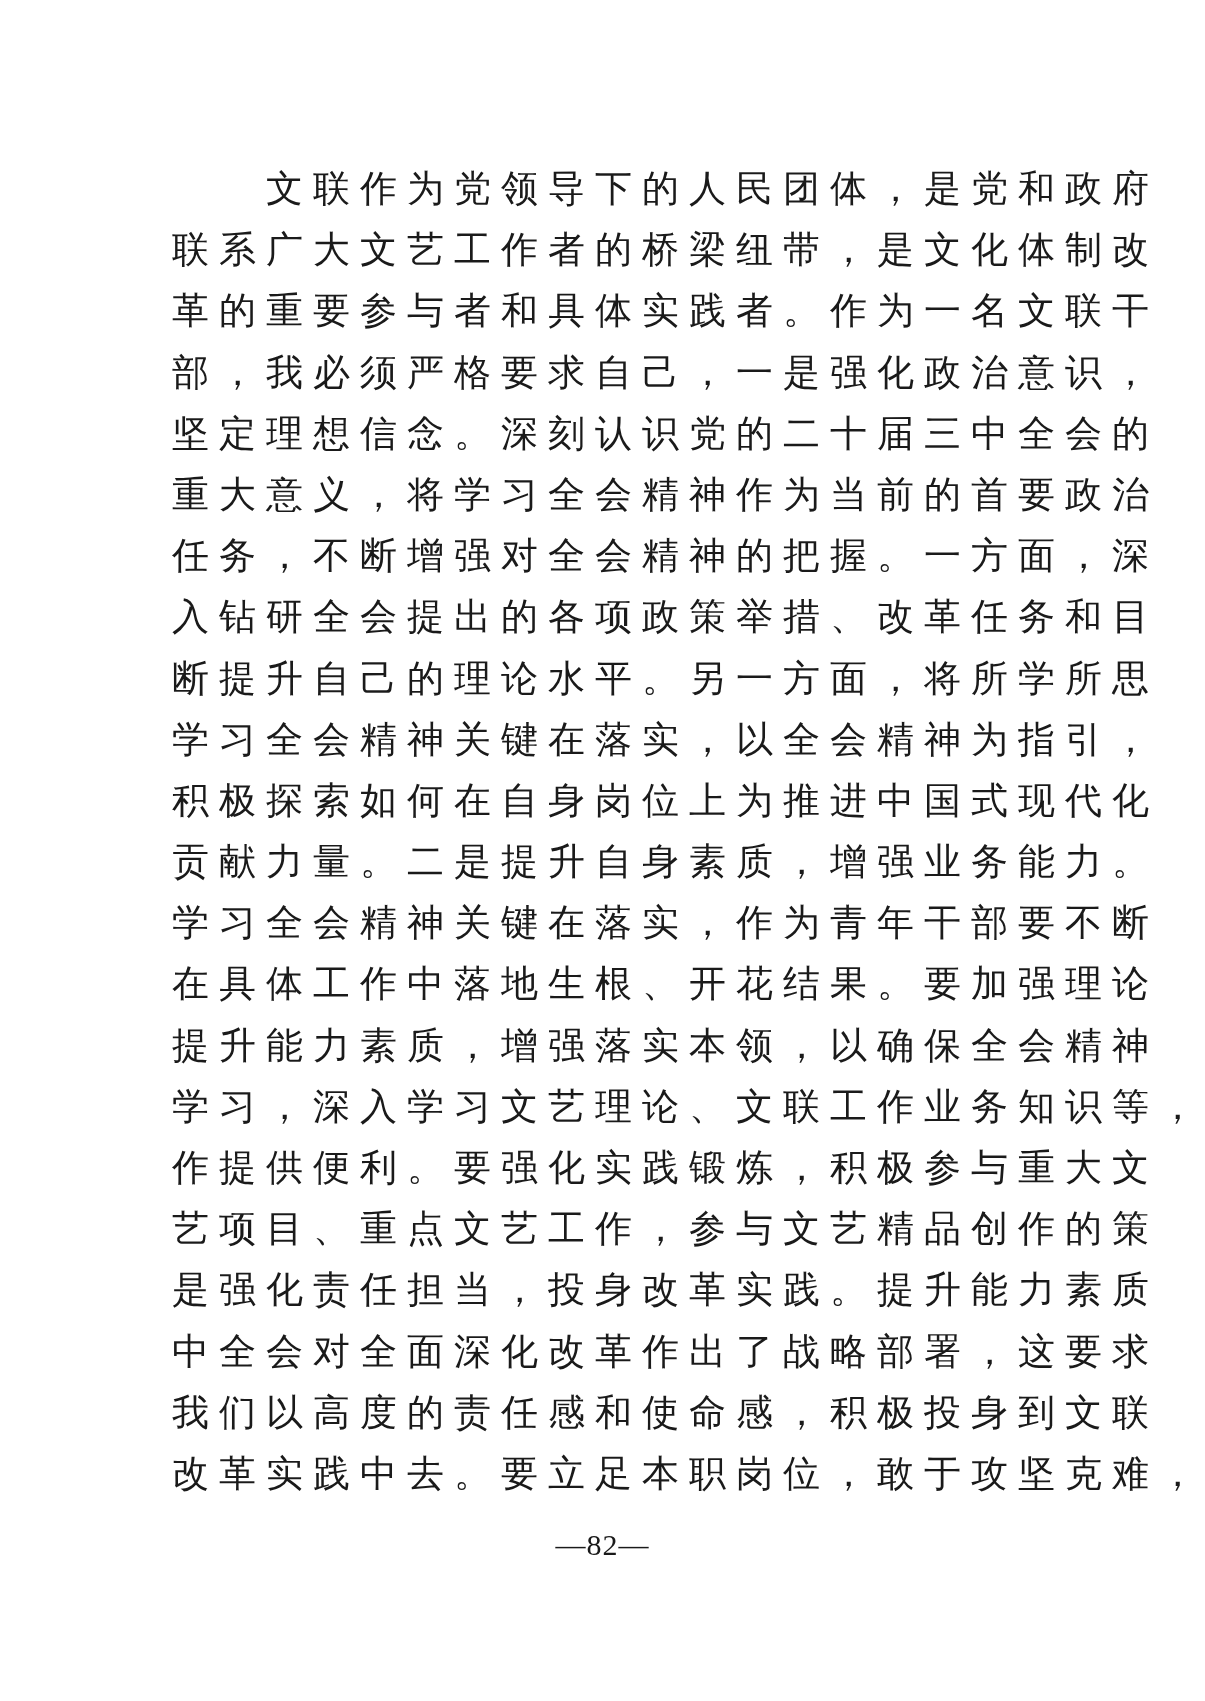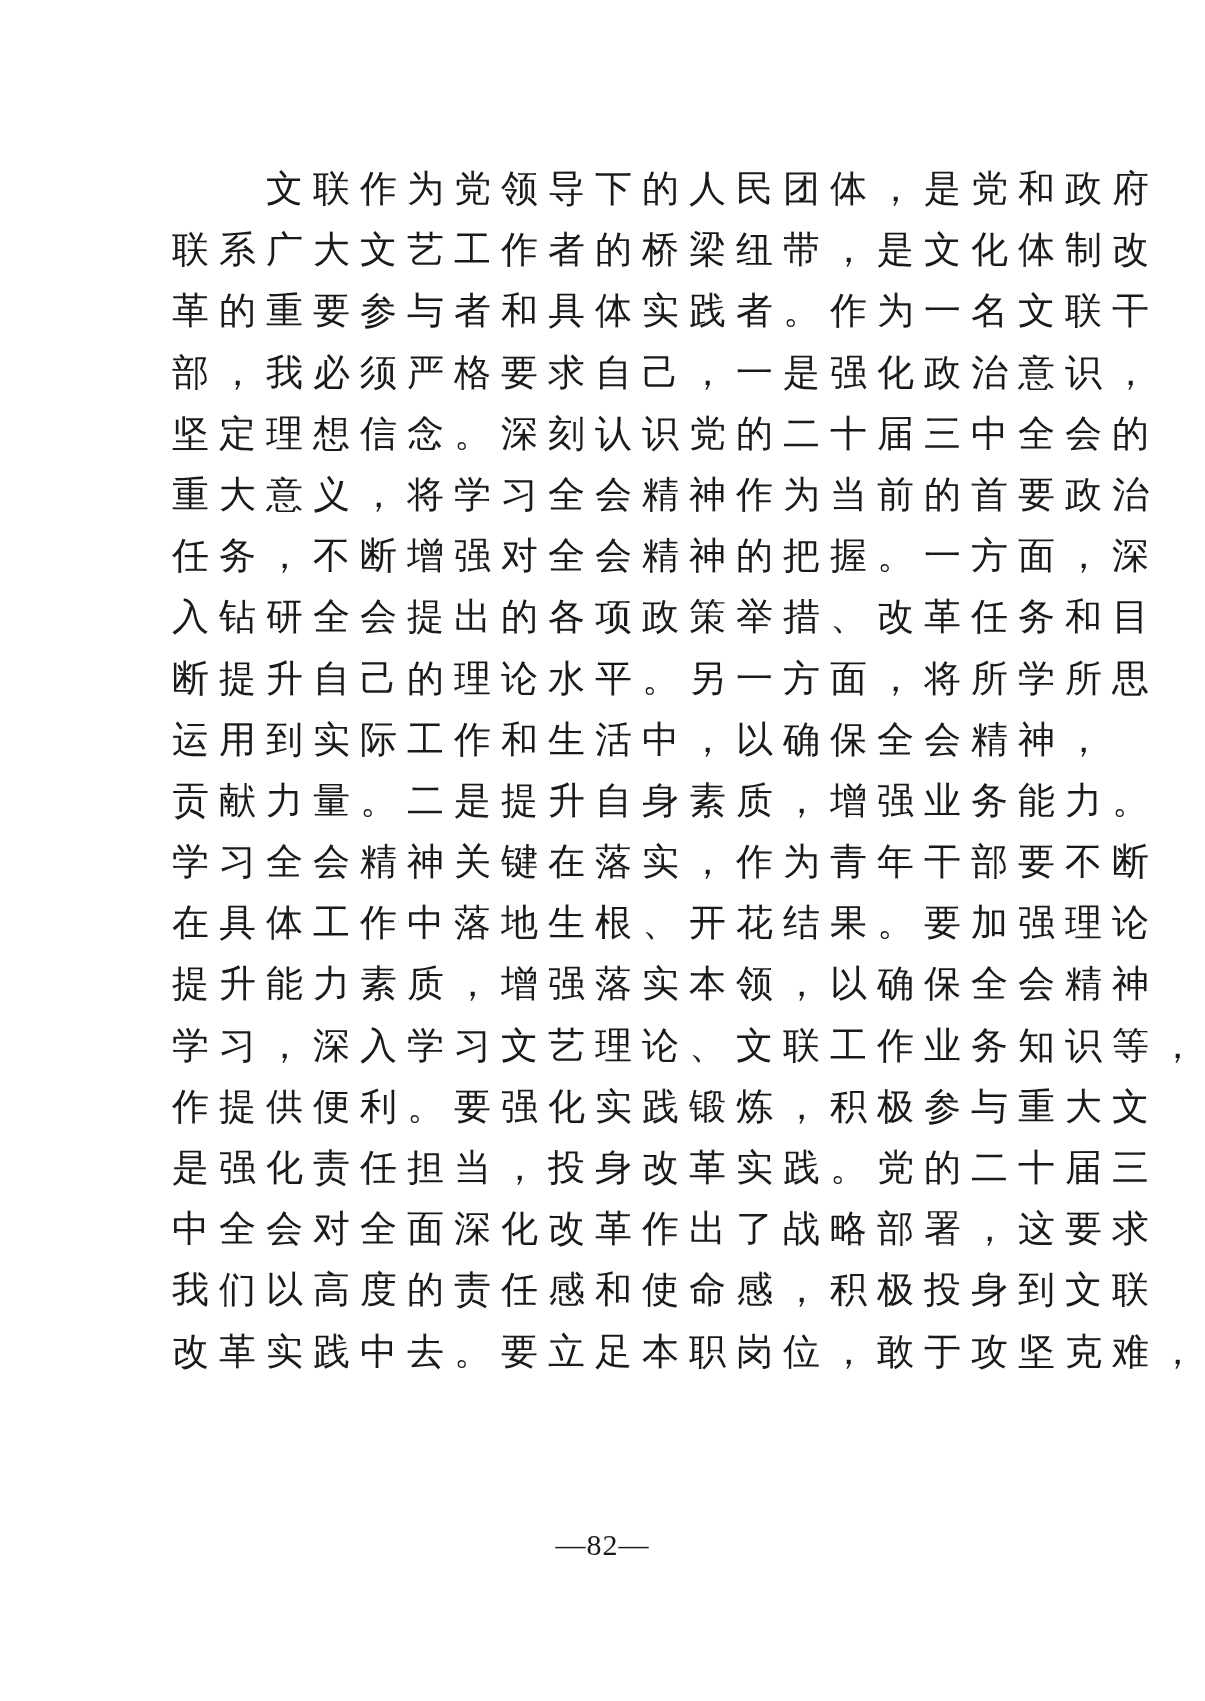--- a/index.html
+++ b/index.html
@@ -26,26 +26,28 @@
   <div class="body-text">
     <span class="line indent">文联作为党领导下的人民团体，是党和政府</span>
     <span class="line">联系广大文艺工作者的桥梁纽带，是文化体制改</span>
     <span class="line">革的重要参与者和具体实践者。作为一名文联干</span>
     <span class="line">部，我必须严格要求自己，一是强化政治意识，</span>
     <span class="line">坚定理想信念。深刻认识党的二十届三中全会的</span>
     <span class="line">重大意义，将学习全会精神作为当前的首要政治</span>
     <span class="line">任务，不断增强对全会精神的把握。一方面，深</span>
     <span class="line">入钻研全会提出的各项政策举措、改革任务和目</span>
     <span class="line">断提升自己的理论水平。另一方面，将所学所思</span>
-    <span class="line">运用到实际工作和生活中，以确保全会精神，</span>
+    <span class="line">学习全会精神关键在落实，以全会精神为指引，</span>
+    <span class="line">积极探索如何在自身岗位上为推进中国式现代化</span>
     <span class="line">贡献力量。二是提升自身素质，增强业务能力。</span>
     <span class="line">学习全会精神关键在落实，作为青年干部要不断</span>
     <span class="line">在具体工作中落地生根、开花结果。要加强理论</span>
     <span class="line">提升能力素质，增强落实本领，以确保全会精神</span>
     <span class="line">学习，深入学习文艺理论、文联工作业务知识等，</span>
     <span class="line">作提供便利。要强化实践锻炼，积极参与重大文</span>
-    <span class="line">是强化责任担当，投身改革实践。党的二十届三</span>
+    <span class="line">艺项目、重点文艺工作，参与文艺精品创作的策</span>
+    <span class="line">是强化责任担当，投身改革实践。提升能力素质</span>
     <span class="line">中全会对全面深化改革作出了战略部署，这要求</span>
     <span class="line">我们以高度的责任感和使命感，积极投身到文联</span>
     <span class="line">改革实践中去。要立足本职岗位，敢于攻坚克难，</span>
   </div>
   <div class="page-number">—82—</div>
 </div>
 
 </body></html>

